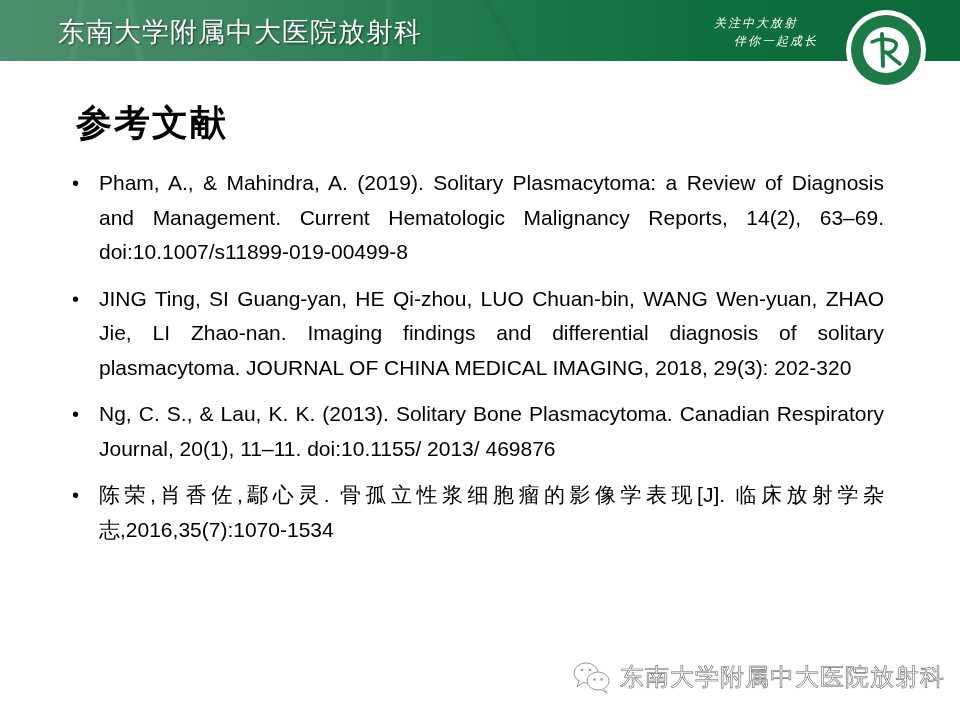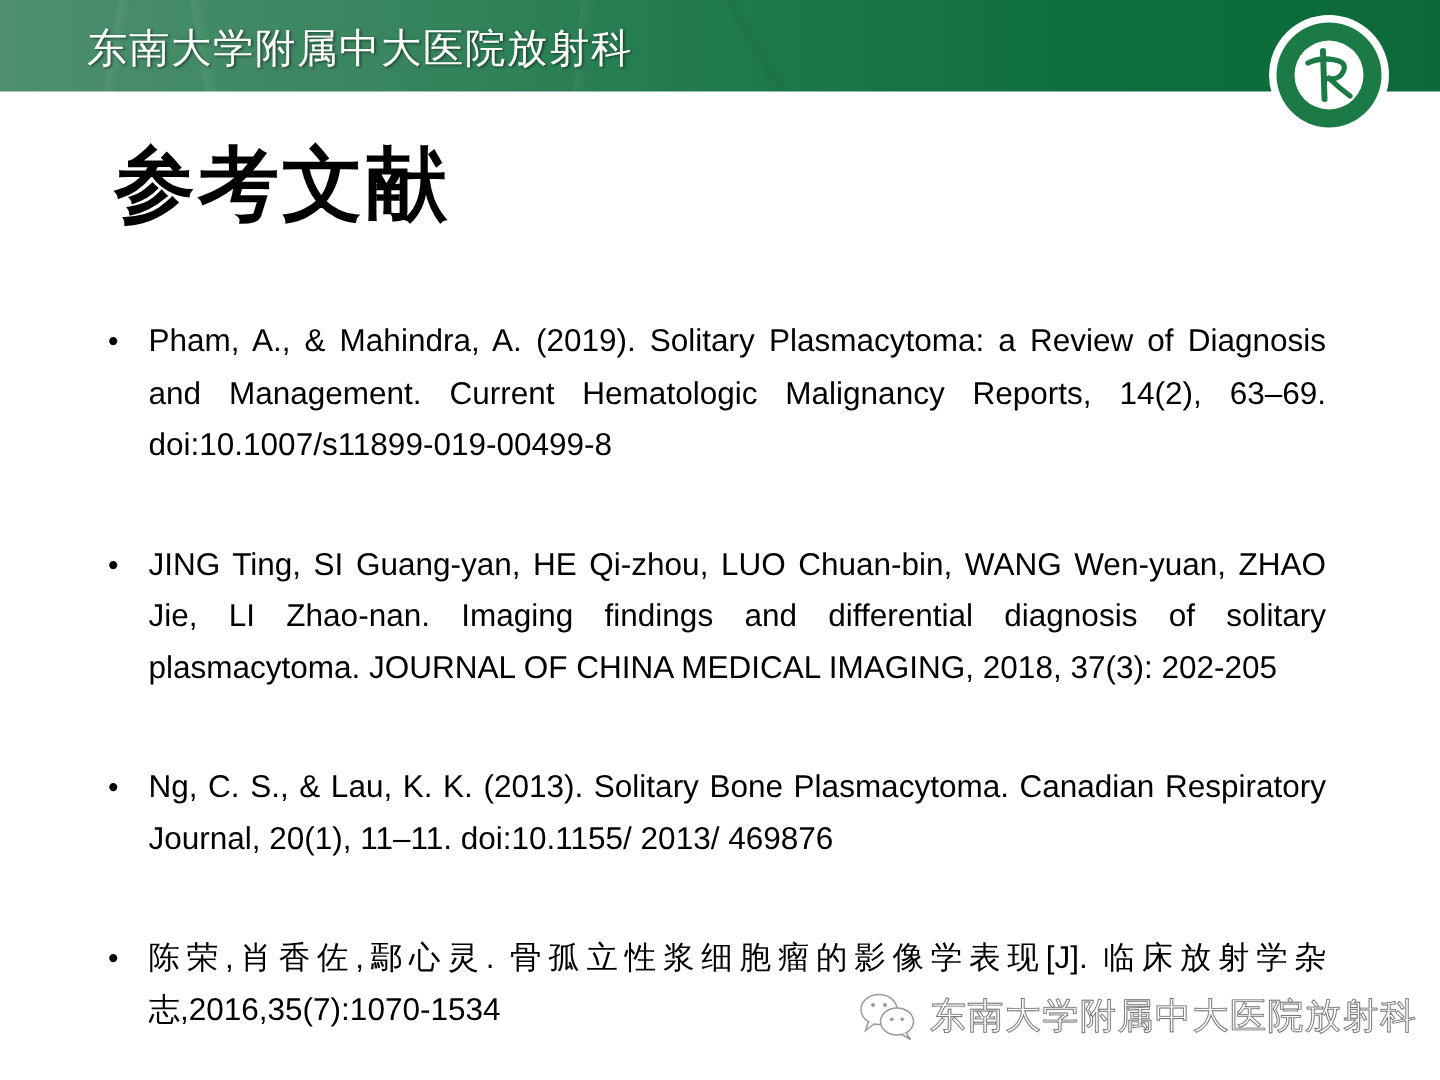--- a/index.html
+++ b/index.html
@@ -43,50 +43,54 @@
       background: #1b7a45; display: flex; align-items: center; justify-content: center;
     }
     .logo-inner {
       width: 46px; height: 46px; border-radius: 50%; background: #ffffff;
       display: flex; align-items: center; justify-content: center;
     }
 
     .page-title {
       position: absolute; left: 76px; top: 88px;
       font-family: "DejaVu Sans", sans-serif; font-weight: bold;
-      font-size: 54px; line-height: 70px; color: #000; letter-spacing: 2px;
+      font-size: 36px; line-height: 70px; color: #000; letter-spacing: 2px;
     }
 
     .refs { position: absolute; left: 72px; top: 166px; width: 812px; list-style: none; }
     .ref {
       position: relative; padding-left: 27px;
       font-size: 21px; line-height: 34.5px; color: #000;
       text-align: justify; margin-bottom: 12px;
     }
     .ref .bullet { position: absolute; left: 0; top: 0; font-size: 20px; }
-    .ref-text { display: block; margin-top: 45px; }
+    .ref-text { display: block; }
 
     .watermark {
       position: absolute; left: 572px; top: 660px; height: 34px;
       display: flex; align-items: center; gap: 8px;
       color: #fff;
     }
     .wm-text {
       font-size: 24px; color: #ffffff; letter-spacing: 1px;
       -webkit-text-stroke: 0.6px #777;
       text-shadow: 0 0 1px #999;
       white-space: nowrap;
     }
   </style>
 </head>
 <body>
 
 <div class="header">
   <div class="header-texture"></div>
   <div class="header-title">东南大学附属中大医院放射科</div>
+  <div class="slogan">
+    <span class="l1">关注中大放射</span>
+    <span class="l2">伴你一起成长</span>
+  </div>
 </div>
 
 <div class="logo">
   <div class="logo-ring">
     <div class="logo-inner">
       <svg width="40" height="40" viewBox="0 0 40 40">
         <path d="M16 4 L17 36" stroke="#1b7a45" stroke-width="4" stroke-linecap="round" fill="none"></path>
         <path d="M6 12 Q14 8 24 10 Q34 12 28 20 Q24 24 17 22" stroke="#1b7a45" stroke-width="3.5" fill="none" stroke-linecap="round"></path>
         <path d="M20 22 Q26 28 34 34" stroke="#1b7a45" stroke-width="3.5" fill="none" stroke-linecap="round"></path>
       </svg>
@@ -96,21 +100,21 @@
 
 <h1 class="page-title">参考文献</h1>
 
 <ul class="refs">
   <li class="ref">
     <span class="bullet">•</span>
     <span class="ref-text">Pham, A., &amp; Mahindra, A. (2019). Solitary Plasmacytoma: a Review of Diagnosis and Management. Current Hematologic Malignancy Reports, 14(2), 63–69. doi:10.1007/s11899-019-00499-8</span>
   </li>
   <li class="ref">
     <span class="bullet">•</span>
-    <span class="ref-text">JING Ting, SI Guang-yan, HE Qi-zhou, LUO Chuan-bin, WANG Wen-yuan, ZHAO Jie, LI Zhao-nan. Imaging findings and differential diagnosis of solitary plasmacytoma. JOURNAL OF CHINA MEDICAL IMAGING, 2018, 37(3): 202-205</span>
+    <span class="ref-text">JING Ting, SI Guang-yan, HE Qi-zhou, LUO Chuan-bin, WANG Wen-yuan, ZHAO Jie, LI Zhao-nan. Imaging findings and differential diagnosis of solitary plasmacytoma. JOURNAL OF CHINA MEDICAL IMAGING, 2018, 29(3): 202-320</span>
   </li>
   <li class="ref">
     <span class="bullet">•</span>
     <span class="ref-text">Ng, C. S., &amp; Lau, K. K. (2013). Solitary Bone Plasmacytoma. Canadian Respiratory Journal, 20(1), 11–11. doi:10.1155/ 2013/ 469876</span>
   </li>
   <li class="ref">
     <span class="bullet">•</span>
     <span class="ref-text">陈荣,肖香佐,鄢心灵. 骨孤立性浆细胞瘤的影像学表现[J]. 临床放射学杂志,2016,35(7):1070-1534</span>
   </li>
 </ul>

